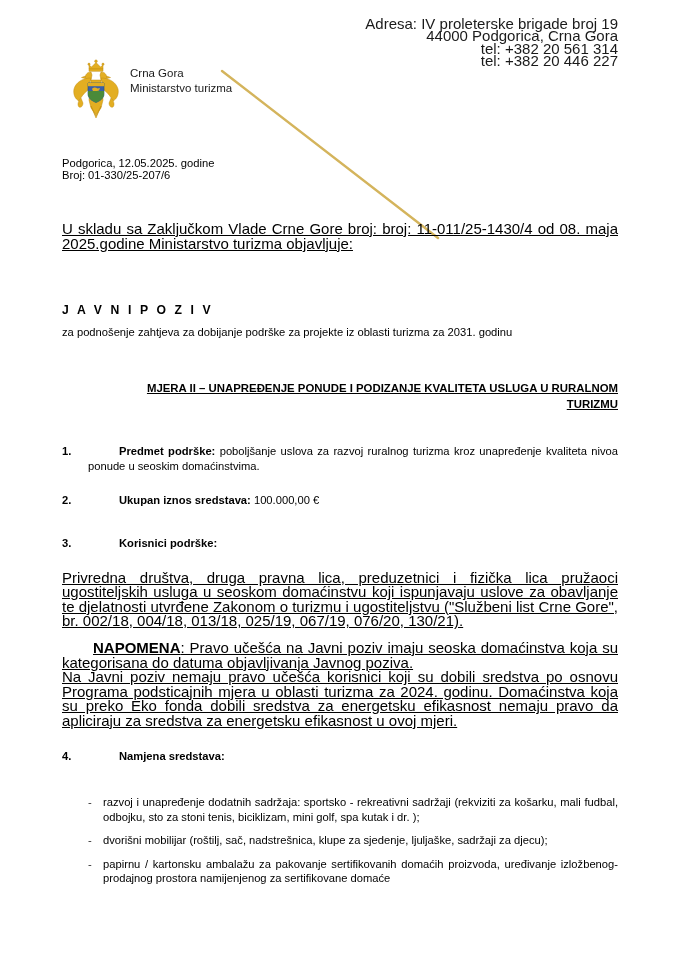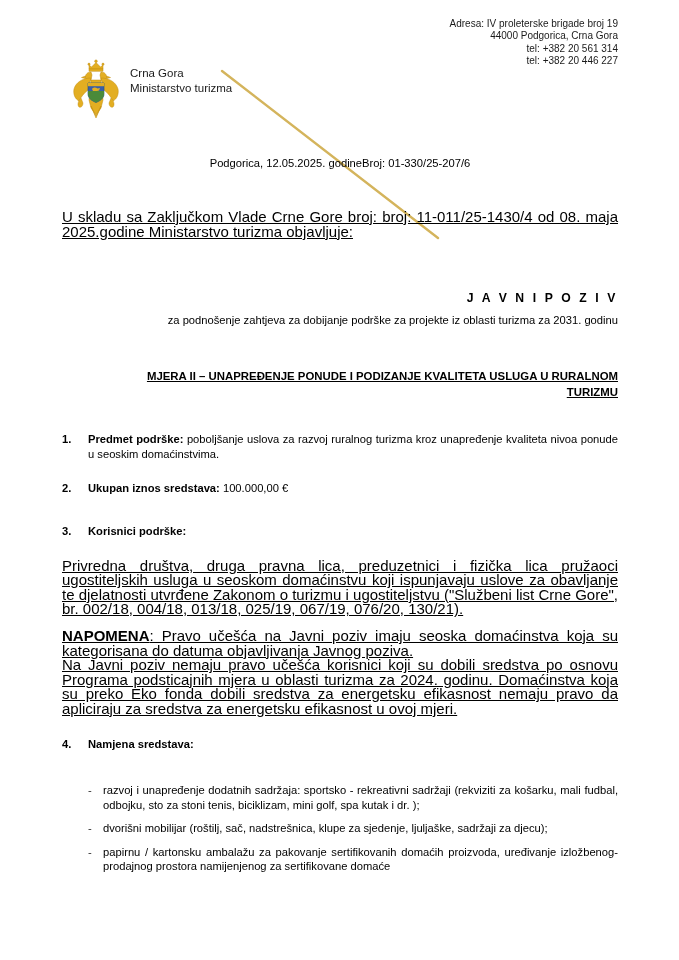--- a/index.html
+++ b/index.html
@@ -43,48 +43,49 @@
     padding-top: 8px;
     font-size: 11.5px;
     line-height: 14.5px;
     color: #1a1a1a;
   }
   .address-block {
     position: absolute;
     right: 0;
     top: 18px;
     text-align: right;
-    font-size: 10px;
+    font-size: 15px;
     line-height: 12.4px;
     color: #1a1a1a;
   }
 
   
   .scan-line {
     position: absolute;
     left: 0;
     top: 0;
     width: 679px;
     height: 960px;
     pointer-events: none;
   }
 
   
   .ref-row {
     display: flex;
-    justify-content: center;
+    justify-content: flex-start;
     align-items: baseline;
     margin-top: 37px;
     font-size: 11.2px;
+    flex-direction: column;
   }
 
   
   .title-block {
     margin-top: 52px;
-    text-align: right;
+    text-align: left;
   }
   .doc-title {
     font-size: 12.2px;
     font-weight: bold;
     letter-spacing: 2.6px;
   }
   .doc-subtitle {
     font-size: 11.2px;
     margin-top: 9px;
   }
@@ -119,21 +120,21 @@
     font-weight: bold;
   }
   .num-body {
     flex: 1;
     text-align: justify;
   }
   .gap-s { height: 12px; }
   .gap-m { height: 20px; }
   .gap-l { height: 28px; }
   .gap-xl { height: 32px; }
-  b, .bold { font-weight: bold; }
+  b, .bold { font-weight: bold; margin-left: 31px; }
 
   .dash-list { margin-top: 12px; }
   .dash-item {
     display: flex;
     font-size: 11.2px;
     line-height: 14.6px;
     margin-bottom: 9px;
   }
   .dash-marker {
     flex: 0 0 41px;

